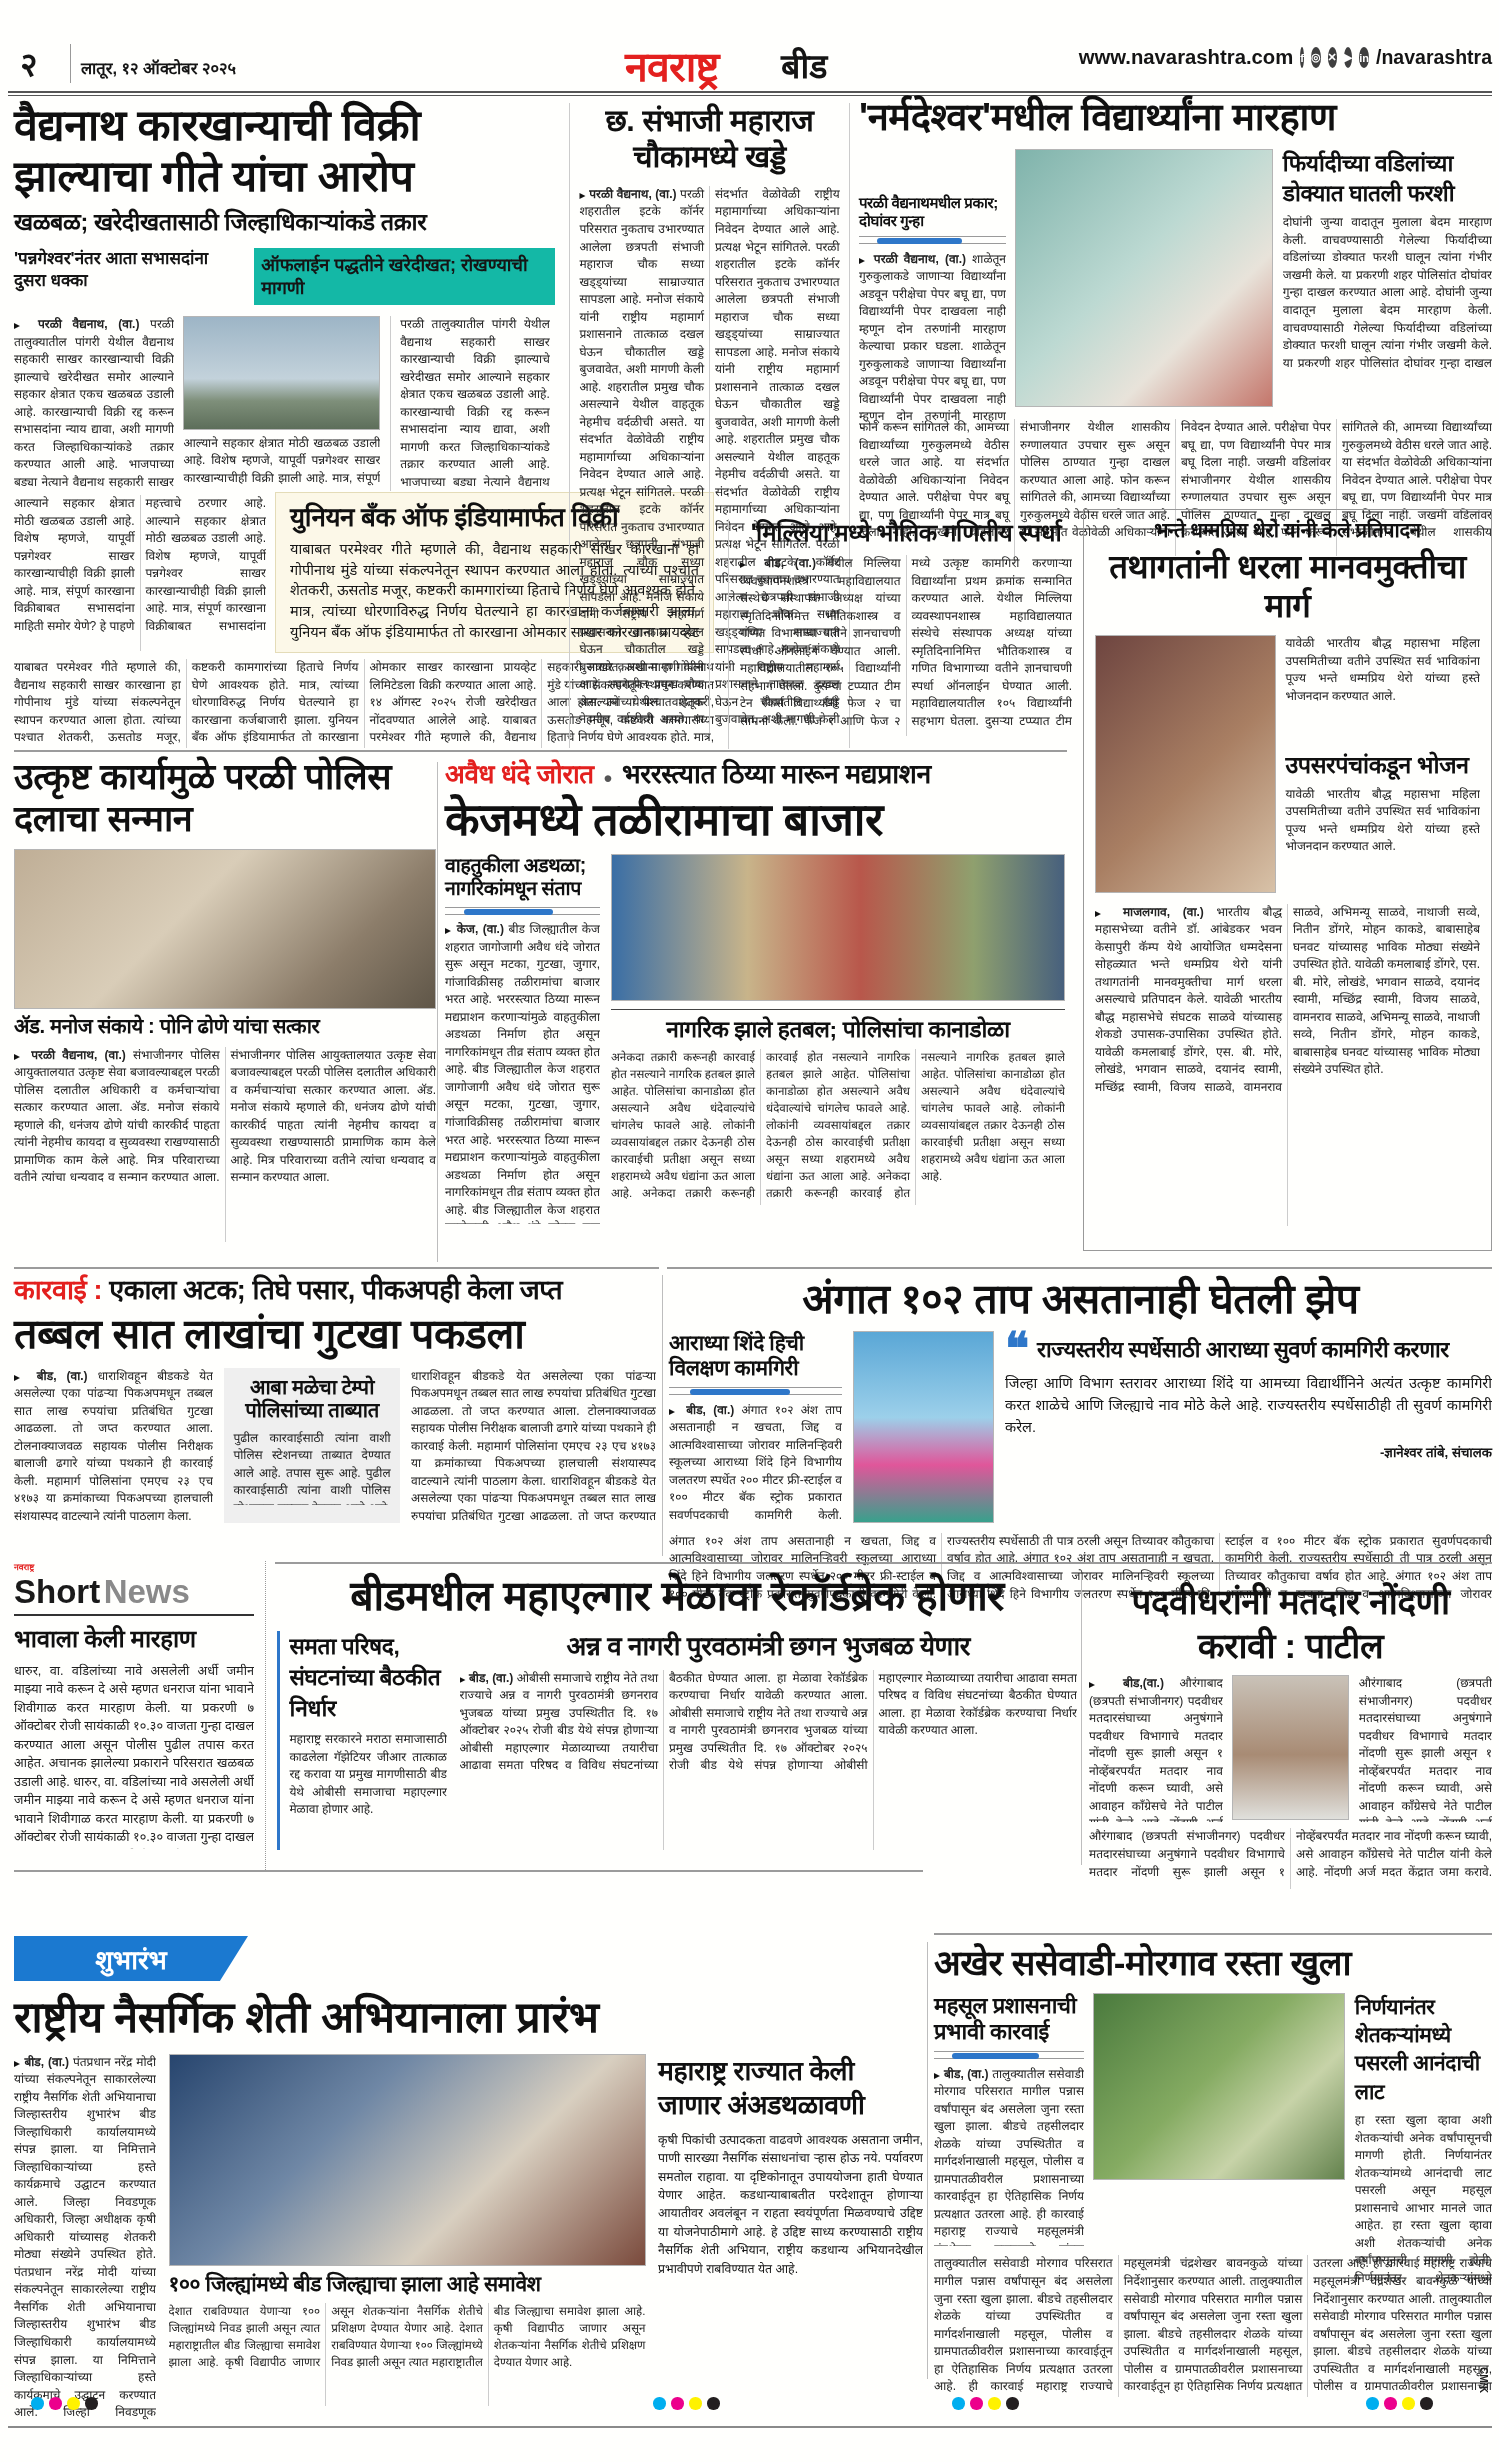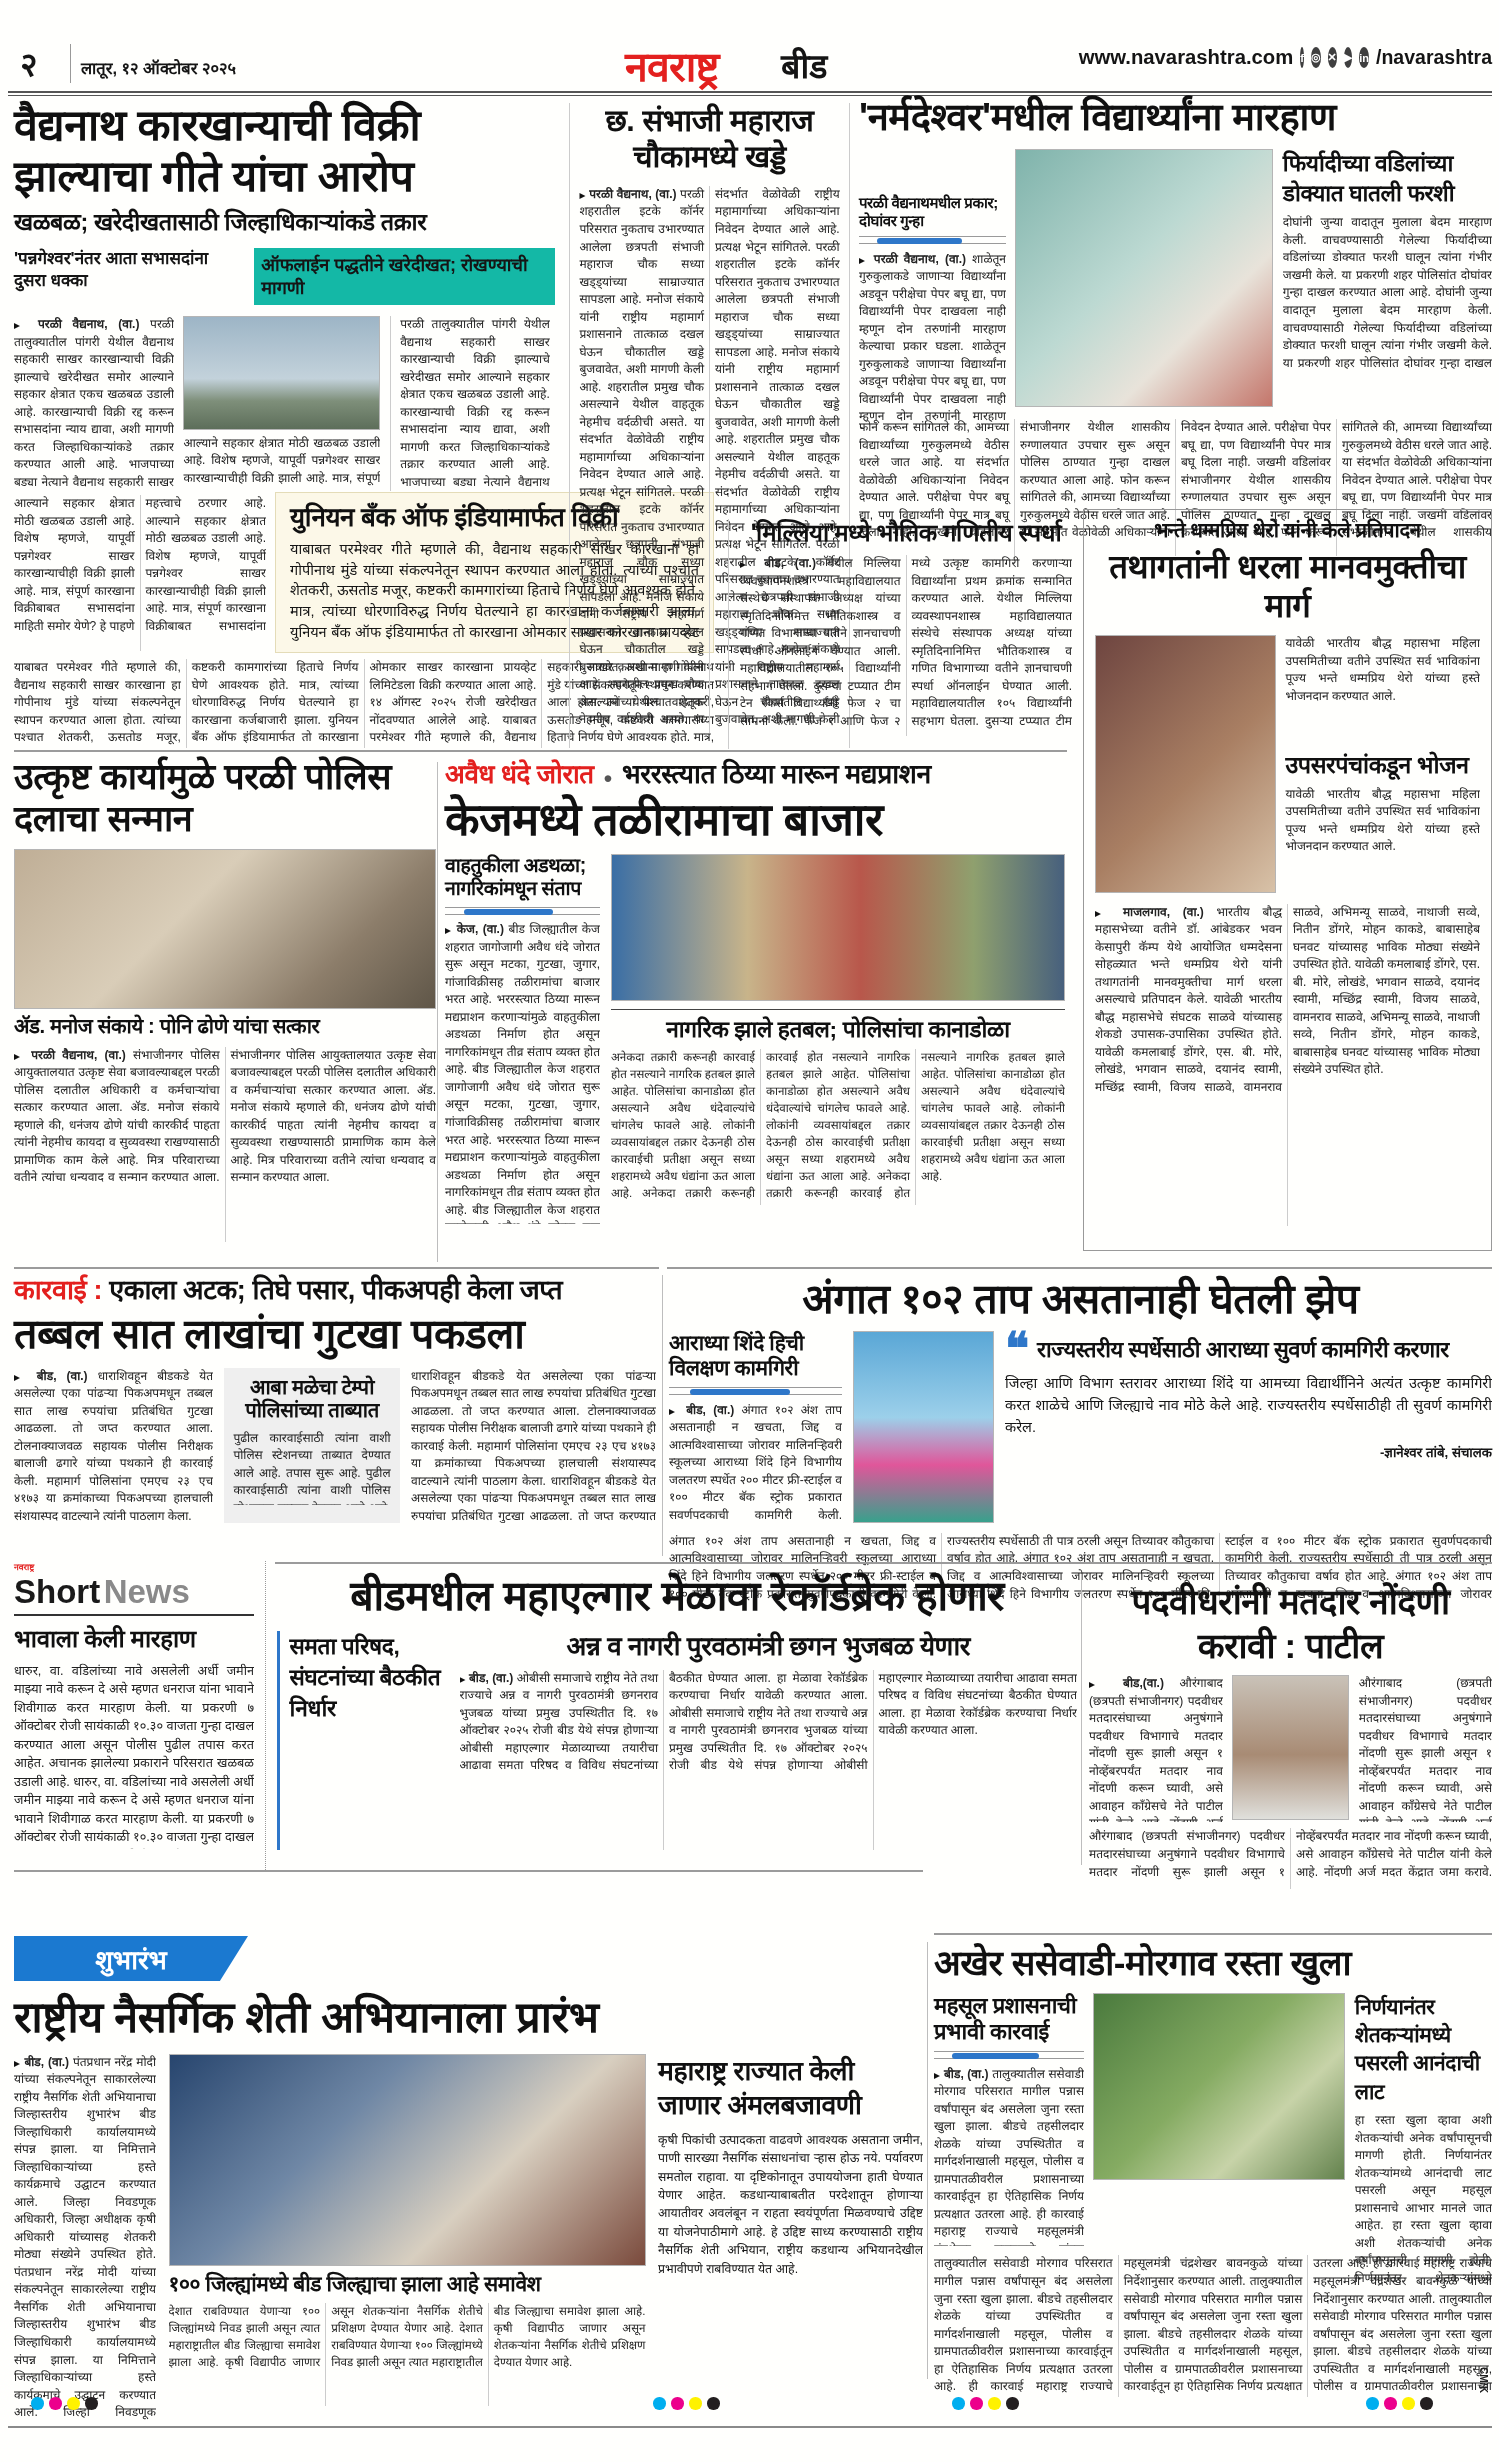--- a/index.html
+++ b/index.html
@@ -201,20 +201,21 @@
     <p class="bt" style="height:187px; margin-top:7.8px; font-size:12.7px;">धारुर, वा. वडिलांच्या नावे असलेली अर्धी जमीन माझ्या नावे करून दे असे म्हणत धनराज यांना भावाने शिवीगाळ करत मारहाण केली. या प्रकरणी ७ ऑक्टोबर रोजी सायंकाळी १०.३० वाजता गुन्हा दाखल करण्यात आला असून पोलीस पुढील तपास करत आहेत. अचानक झालेल्या प्रकाराने परिसरात खळबळ उडाली आहे. धारुर, वा. वडिलांच्या नावे असलेली अर्धी जमीन माझ्या नावे करून दे असे म्हणत धनराज यांना भावाने शिवीगाळ करत मारहाण केली. या प्रकरणी ७ ऑक्टोबर रोजी सायंकाळी १०.३० वाजता गुन्हा दाखल करण्यात आला असून पोलीस पुढील तपास करत आहेत. अचानक झालेल्या प्रकाराने परिसरात खळबळ उडाली आहे.</p>
   </div>
 
   <div class="sep" style="left:275px; top:1562px; width:1217px;"></div>
 
   <div class="abs" style="left:277px; top:1572px; width:800px;">
     <div class="hl" style="font-size:41px; text-align:center;">बीडमधील महाएल्गार मेळावा रेकॉर्डब्रेक होणार</div>
     <div style="display:flex; gap:12.5px; margin-top:11px;">
       <div style="width:170px; border-left:3.9px solid #2e77c9; padding-left:9.4px;">
         <div class="hl" style="font-size:22.7px; line-height:1.35;">समता परिषद, संघटनांच्या बैठकीत निर्धार</div>
+        <p class="bt" style="height:108px; margin-top:7.8px;">महाराष्ट्र सरकारने मराठा समाजासाठी काढलेला गॅझेटियर जीआर तात्काळ रद्द करावा या प्रमुख मागणीसाठी बीड येथे ओबीसी समाजाचा महाएल्गार मेळावा होणार आहे.</p>
       </div>
       <div style="flex:1;">
         <div class="hl" style="font-size:26px; text-align:center;">अन्न व नागरी पुरवठामंत्री छगन भुजबळ येणार</div>
         <p class="bt cols3" style="height:180px; margin-top:7.8px;"><span class="arr">▶</span> <b class="dl">बीड, (वा.)</b> <span>ओबीसी समाजाचे राष्ट्रीय नेते तथा राज्याचे अन्न व नागरी पुरवठामंत्री छगनराव भुजबळ यांच्या प्रमुख उपस्थितीत दि. १७ ऑक्टोबर २०२५ रोजी बीड येथे संपन्न होणाऱ्या ओबीसी महाएल्गार मेळाव्याच्या तयारीचा आढावा समता परिषद व विविध संघटनांच्या बैठकीत घेण्यात आला. हा मेळावा रेकॉर्डब्रेक करण्याचा निर्धार यावेळी करण्यात आला. ओबीसी समाजाचे राष्ट्रीय नेते तथा राज्याचे अन्न व नागरी पुरवठामंत्री छगनराव भुजबळ यांच्या प्रमुख उपस्थितीत दि. १७ ऑक्टोबर २०२५ रोजी बीड येथे संपन्न होणाऱ्या ओबीसी महाएल्गार मेळाव्याच्या तयारीचा आढावा समता परिषद व विविध संघटनांच्या बैठकीत घेण्यात आला. हा मेळावा रेकॉर्डब्रेक करण्याचा निर्धार यावेळी करण्यात आला.</span></p>
       </div>
     </div>
   </div>
   <div class="vline" style="left:1081px; top:1574px; height:291px;"></div>
 
   <div class="abs" style="left:1089px; top:1580px; width:403px;">
@@ -235,21 +236,21 @@
     </div>
     <div class="hl" style="font-size:43px; margin-top:11px;">राष्ट्रीय नैसर्गिक शेती अभियानाला प्रारंभ</div>
     <div style="display:flex; gap:12.5px; margin-top:11px;">
       <p class="bt" style="width:142px; height:366px;"><span class="arr">▶</span> <b class="dl">बीड, (वा.)</b> <span>पंतप्रधान नरेंद्र मोदी यांच्या संकल्पनेतून साकारलेल्या राष्ट्रीय नैसर्गिक शेती अभियानाचा जिल्हास्तरीय शुभारंभ बीड जिल्हाधिकारी कार्यालयामध्ये संपन्न झाला. या निमित्ताने जिल्हाधिकाऱ्यांच्या हस्ते कार्यक्रमाचे उद्घाटन करण्यात आले. जिल्हा निवडणूक अधिकारी, जिल्हा अधीक्षक कृषी अधिकारी यांच्यासह शेतकरी मोठ्या संख्येने उपस्थित होते. पंतप्रधान नरेंद्र मोदी यांच्या संकल्पनेतून साकारलेल्या राष्ट्रीय नैसर्गिक शेती अभियानाचा जिल्हास्तरीय शुभारंभ बीड जिल्हाधिकारी कार्यालयामध्ये संपन्न झाला. या निमित्ताने जिल्हाधिकाऱ्यांच्या हस्ते कार्यक्रमाचे उद्घाटन करण्यात आले. जिल्हा निवडणूक अधिकारी, जिल्हा अधीक्षक कृषी अधिकारी यांच्यासह शेतकरी मोठ्या संख्येने उपस्थित होते. पंतप्रधान नरेंद्र मोदी यांच्या संकल्पनेतून साकारलेल्या राष्ट्रीय नैसर्गिक शेती अभियानाचा जिल्हास्तरीय शुभारंभ बीड जिल्हाधिकारी कार्यालयामध्ये संपन्न झाला. या निमित्ताने जिल्हाधिकाऱ्यांच्या हस्ते कार्यक्रमाचे उद्घाटन करण्यात आले. जिल्हा निवडणूक अधिकारी, जिल्हा अधीक्षक कृषी अधिकारी यांच्यासह शेतकरी मोठ्या संख्येने उपस्थित होते.</span></p>
       <div style="width:477px;">
         <div class="photo ph-agri" style="height:212px;"></div>
         <div class="hl" style="font-size:21px; margin-top:6.2px;">१०० जिल्ह्यांमध्ये बीड जिल्ह्याचा झाला आहे समावेश</div>
         <p class="bt cols3" style="height:103px; margin-top:6.2px; font-size:11.6px;">देशात राबविण्यात येणाऱ्या १०० जिल्ह्यांमध्ये निवड झाली असून त्यात महाराष्ट्रातील बीड जिल्ह्याचा समावेश झाला आहे. कृषी विद्यापीठ जाणार असून शेतकऱ्यांना नैसर्गिक शेतीचे प्रशिक्षण देण्यात येणार आहे. देशात राबविण्यात येणाऱ्या १०० जिल्ह्यांमध्ये निवड झाली असून त्यात महाराष्ट्रातील बीड जिल्ह्याचा समावेश झाला आहे. कृषी विद्यापीठ जाणार असून शेतकऱ्यांना नैसर्गिक शेतीचे प्रशिक्षण देण्यात येणार आहे.</p>
       </div>
       <div style="flex:1;">
-        <div class="hl" style="font-size:26.6px; line-height:1.3;">महाराष्ट्र राज्यात केली जाणार अंमलबजावणी</div>
+        <div class="hl" style="font-size:26.6px; line-height:1.3;">महाराष्ट्र राज्यात केली जाणार अंअडथळावणी</div>
         <p style="font-size:12.3px; line-height:1.5; text-align:justify; margin-top:7.8px; height:281px; overflow:hidden;">कृषी पिकांची उत्पादकता वाढवणे आवश्यक असताना जमीन, पाणी सारख्या नैसर्गिक संसाधनांचा ऱ्हास होऊ नये. पर्यावरण समतोल राहावा. या दृष्टिकोनातून उपाययोजना हाती घेण्यात येणार आहेत. कडधान्याबाबतीत परदेशातून होणाऱ्या आयातीवर अवलंबून न राहता स्वयंपूर्णता मिळवण्याचे उद्दिष्ट या योजनेपाठीमागे आहे. हे उद्दिष्ट साध्य करण्यासाठी राष्ट्रीय नैसर्गिक शेती अभियान, राष्ट्रीय कडधान्य अभियानदेखील प्रभावीपणे राबविण्यात येत आहे.</p>
       </div>
     </div>
   </div>
   <div class="vline" style="left:927px; top:1942px; height:437px;"></div>
 
   <div class="sep" style="left:934px; top:1933px; width:558px;"></div>
   <div class="abs" style="left:934px; top:1942px; width:558px;">
     <div class="hl" style="font-size:35px;">अखेर ससेवाडी-मोरगाव रस्ता खुला</div>
     <div style="display:flex; gap:9.4px; margin-top:9.4px; height:255px;">

